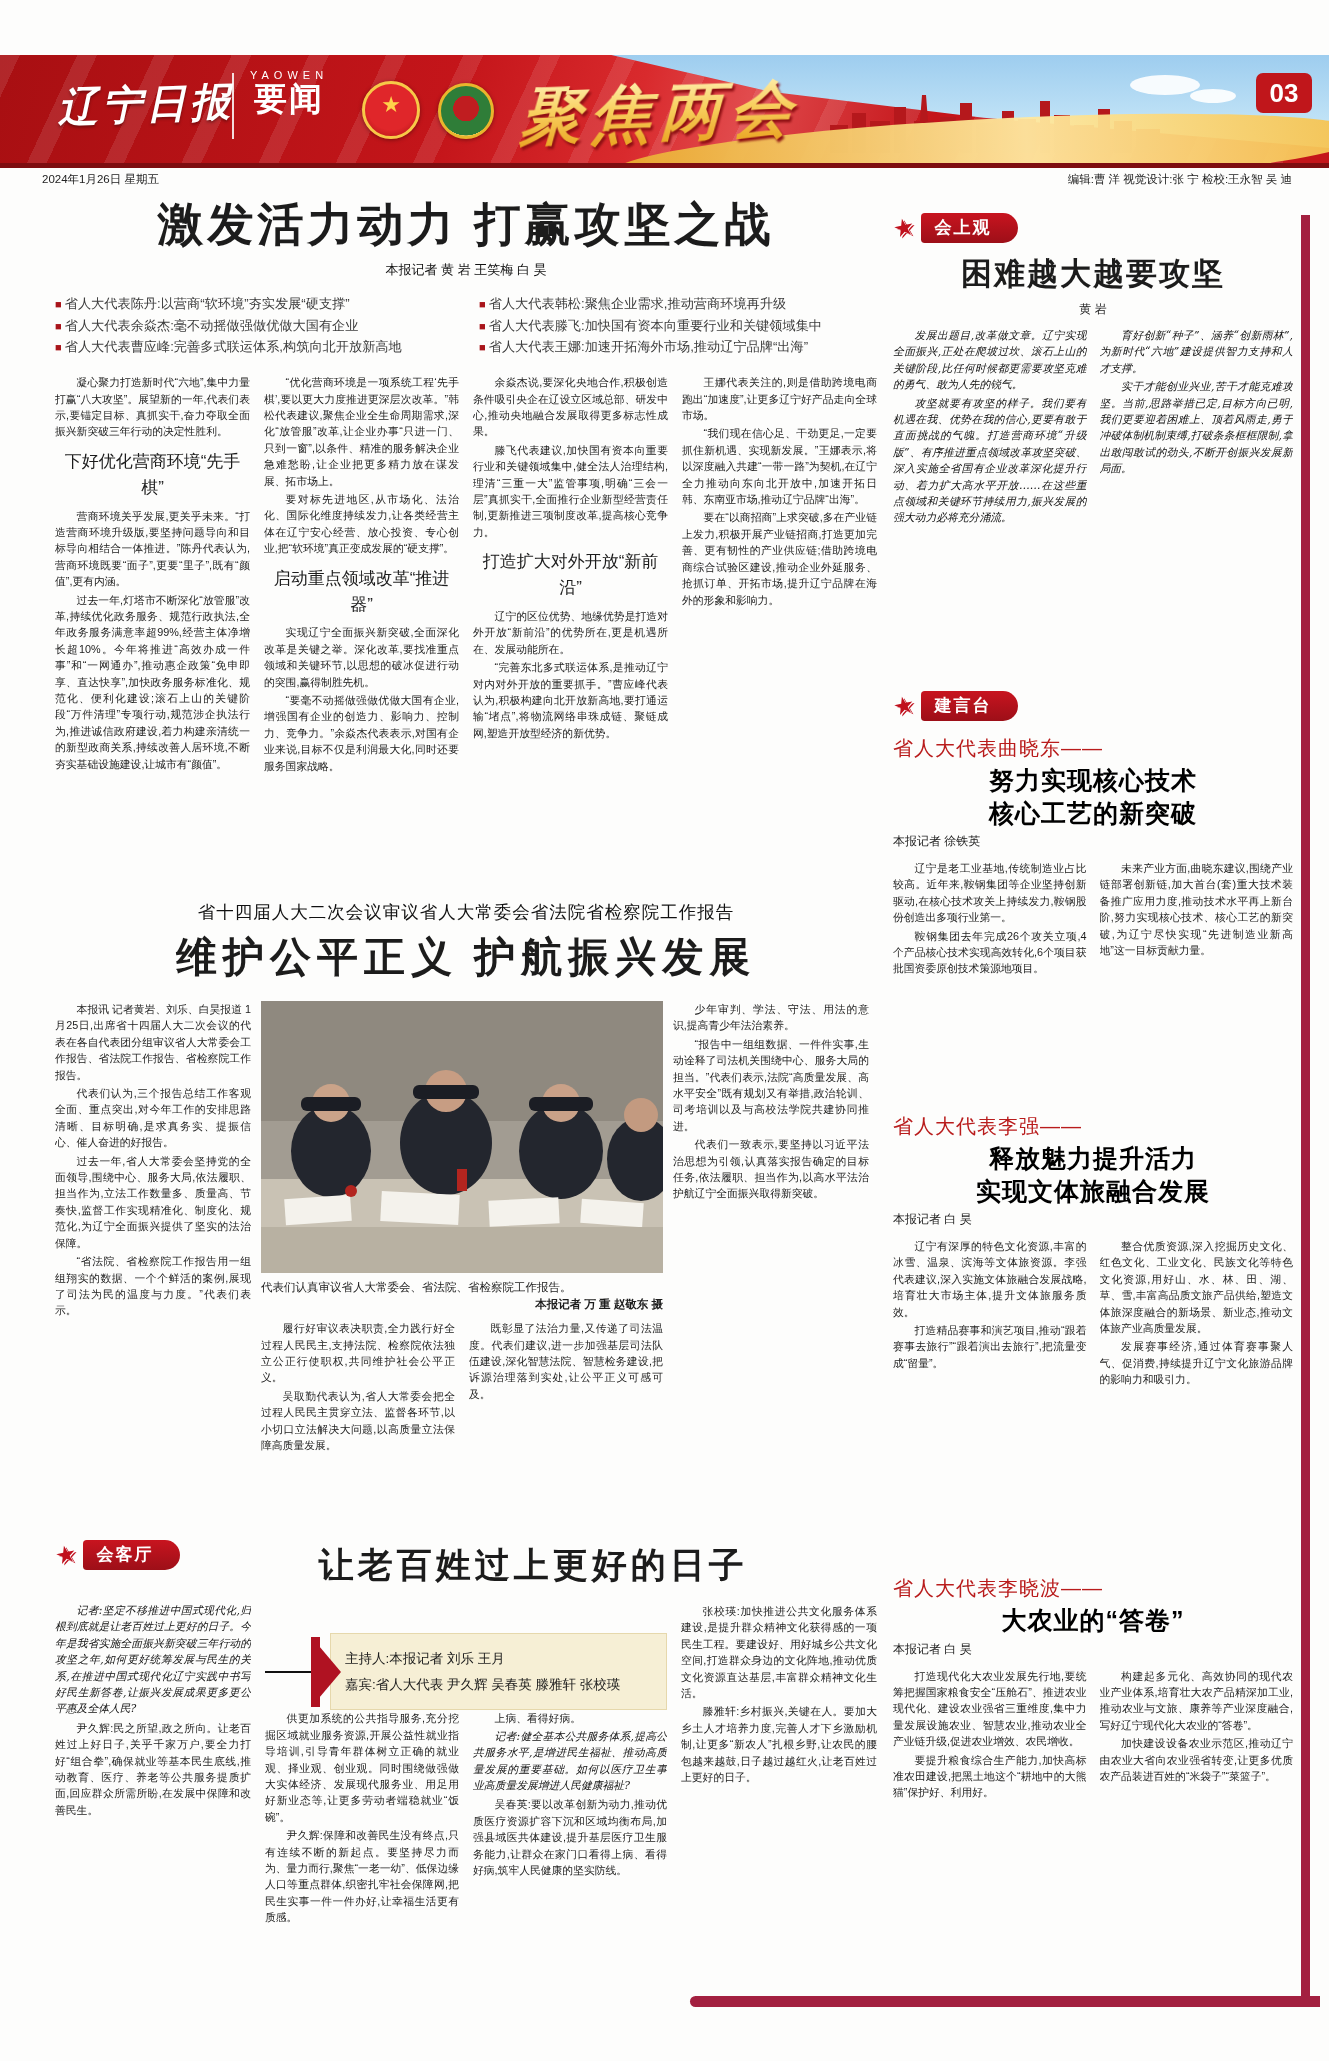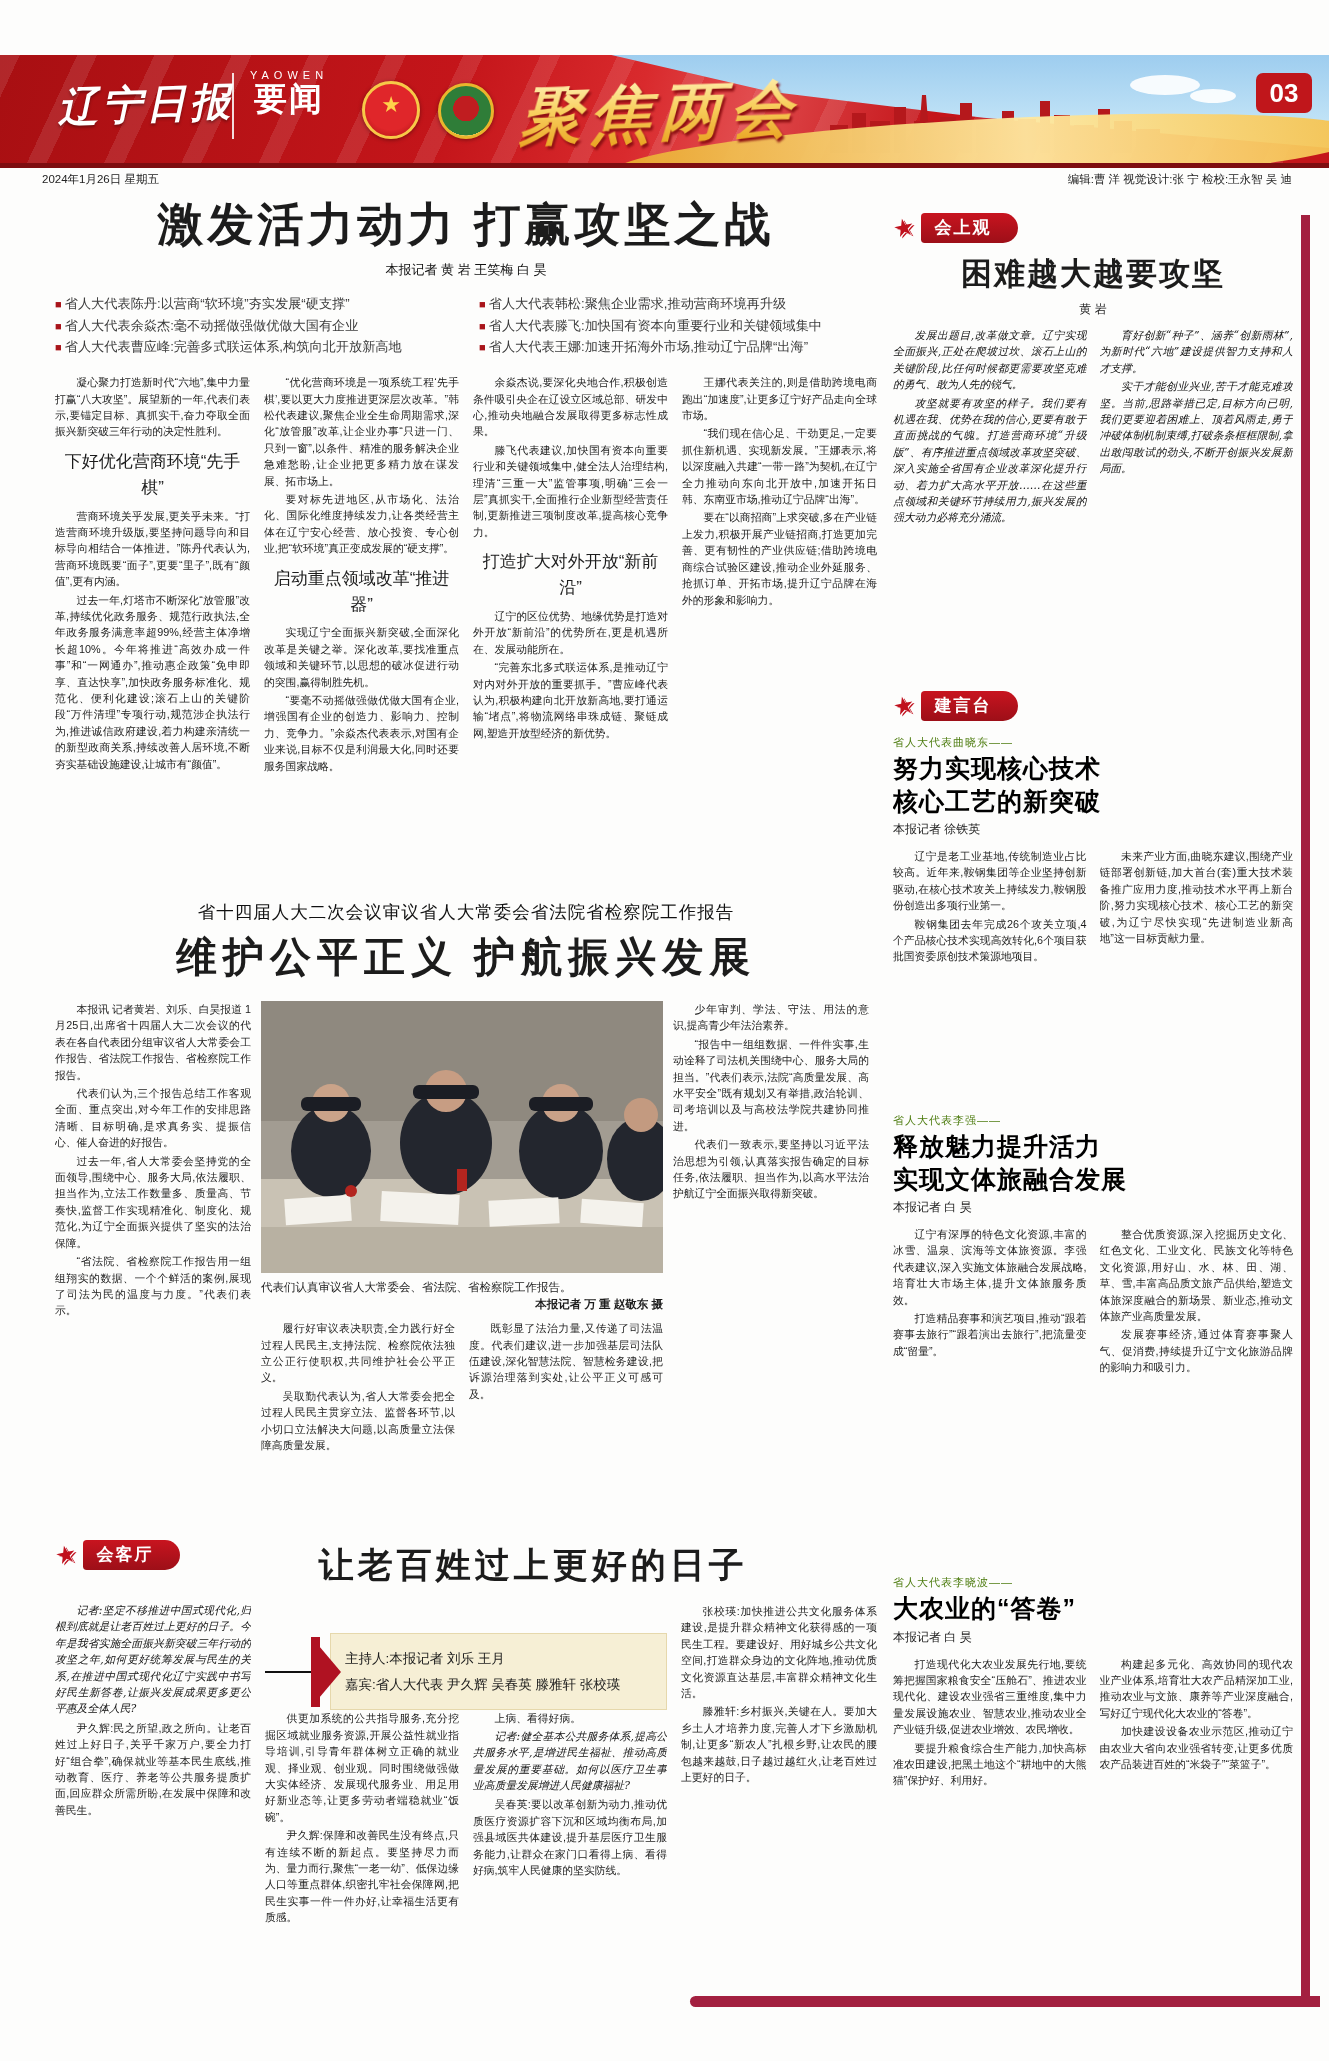--- a/index.html
+++ b/index.html
@@ -38,22 +38,22 @@
   .pagenum{position:absolute;left:1256px;top:18px;width:56px;height:40px;border-radius:7px;
       background:#c0161b;color:#fff;font-size:26px;font-weight:bold;display:flex;align-items:center;justify-content:center;}
   
   .dateline{position:absolute;left:42px;top:172px;width:1250px;display:flex;justify-content:space-between;
       font-size:11.5px;color:#222;}
   
   .badge{display:inline-flex;align-items:center;gap:6px;}
   .badge .star{color:#c0101d;font-size:24px;line-height:1;transform:rotate(-12deg);text-shadow:1px 1px 0 #fff,2px 2px 0 #c0101d;}
   .badge .lbl{background:linear-gradient(180deg,#c8141f,#9d0f18);color:#fff;font-weight:bold;font-size:17px;
       padding:3px 26px 4px 14px;border-radius:4px 16px 16px 4px;letter-spacing:2px;}
-  .kicker{font-size:11px;color:#4d7c0f;letter-spacing:1px;}
-  .sideheadline{font-weight:bold;font-size:25px;line-height:1.3;letter-spacing:1px;color:#000;}
+  .kicker{font-size:20px;color:#b91c1c;letter-spacing:1px;}
+  .sideheadline{font-weight:bold;font-size:25px;line-height:1.3;letter-spacing:1px;color:#000;text-align:center;}
   .bylinesmall{font-size:12px;color:#222;margin-top:6px;}
   .bodycols{display:flex;gap:14px;}
   .bcol{flex:1;font-size:10.8px;line-height:1.52;text-align:justify;overflow:hidden;}
   .bcol p{margin:0 0 2px;text-indent:2em;}
   .bcol .subhead{font-weight:normal;font-size:17px;text-align:center;text-indent:0;margin:9px 0 7px;}
   .bcol .cursive{font-family:"DejaVu Serif","Liberation Serif",serif;font-style:italic;color:#111;}
   .serifhead{font-family:"Liberation Serif","DejaVu Serif",serif;font-weight:900;}
   
   .lead{position:absolute;left:55px;top:198px;width:822px;}
   .lead .hl{font-size:46px;font-weight:900;letter-spacing:4px;text-align:center;line-height:1.15;}

